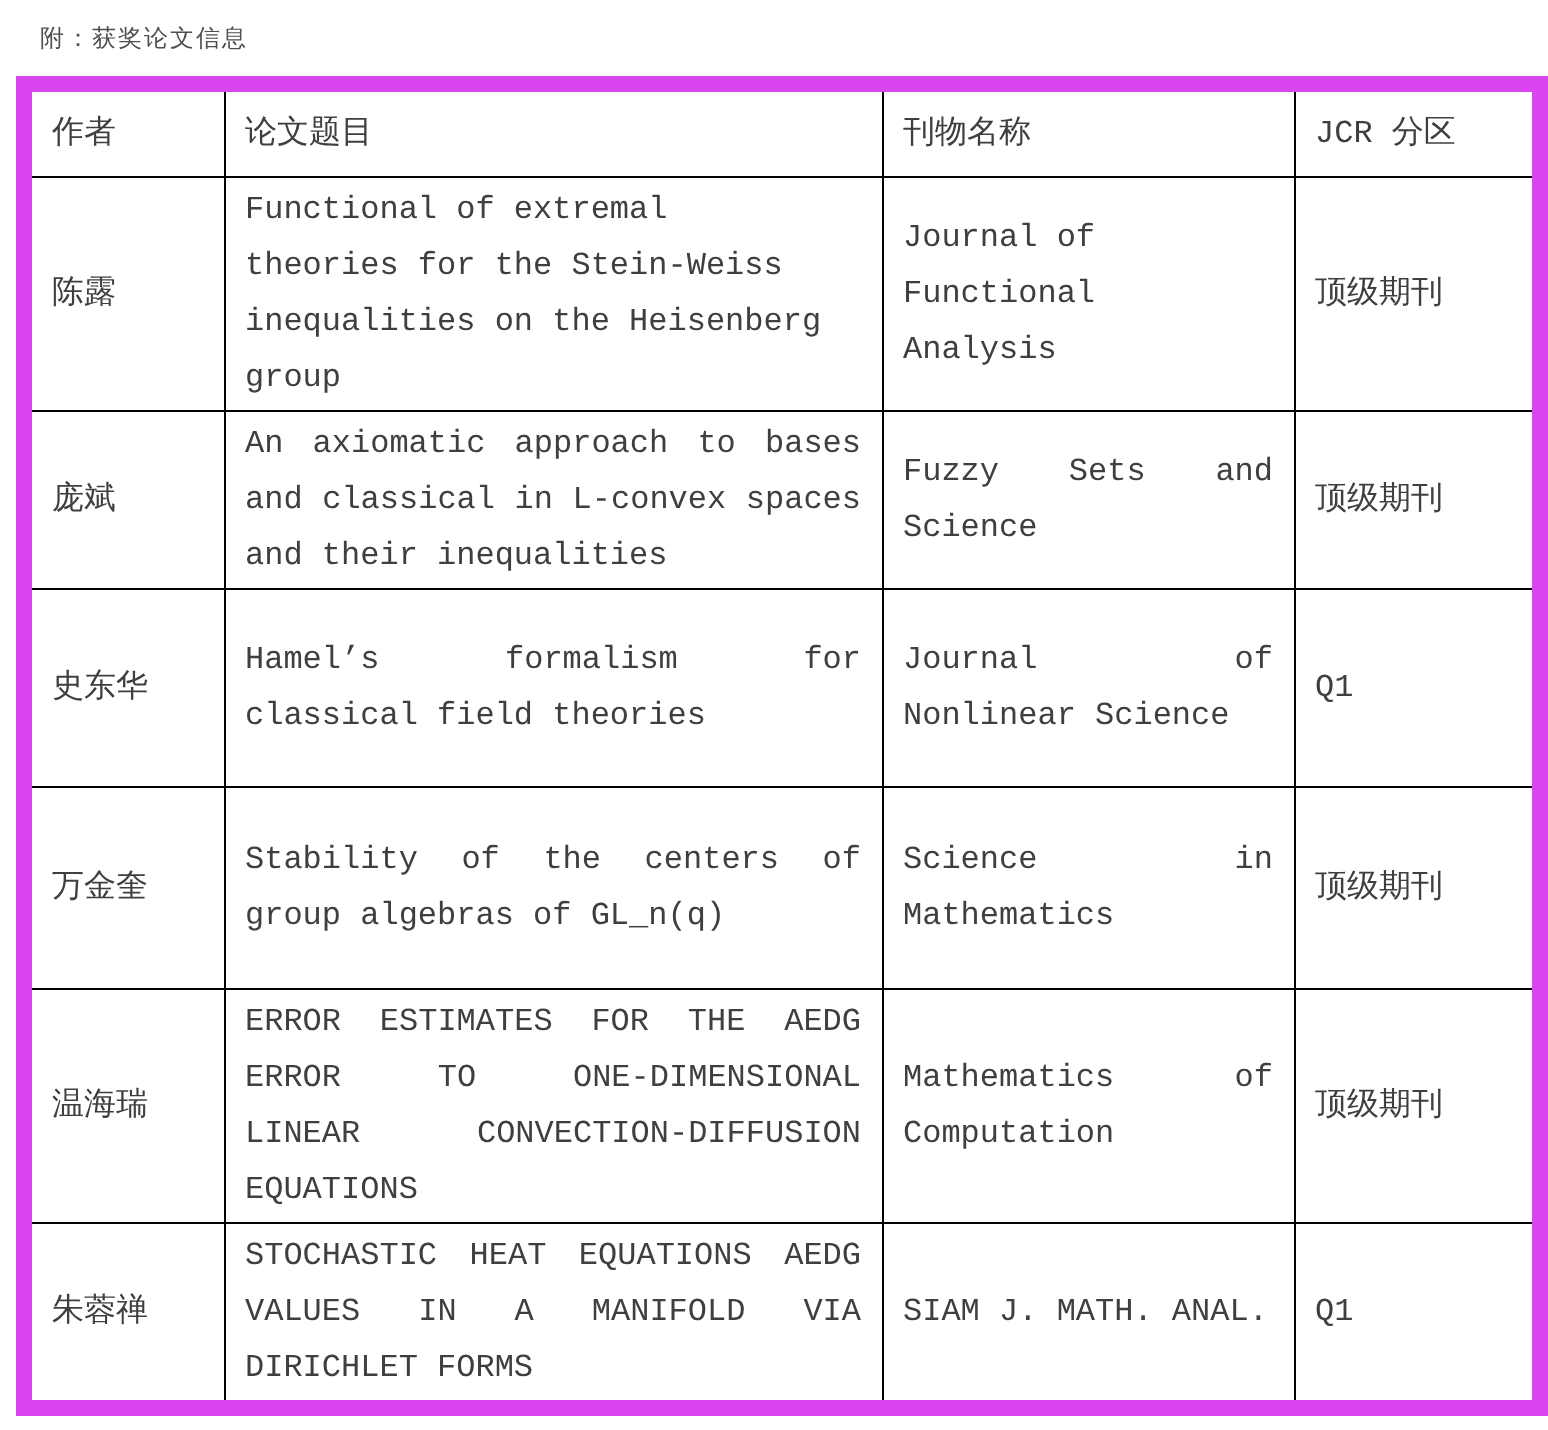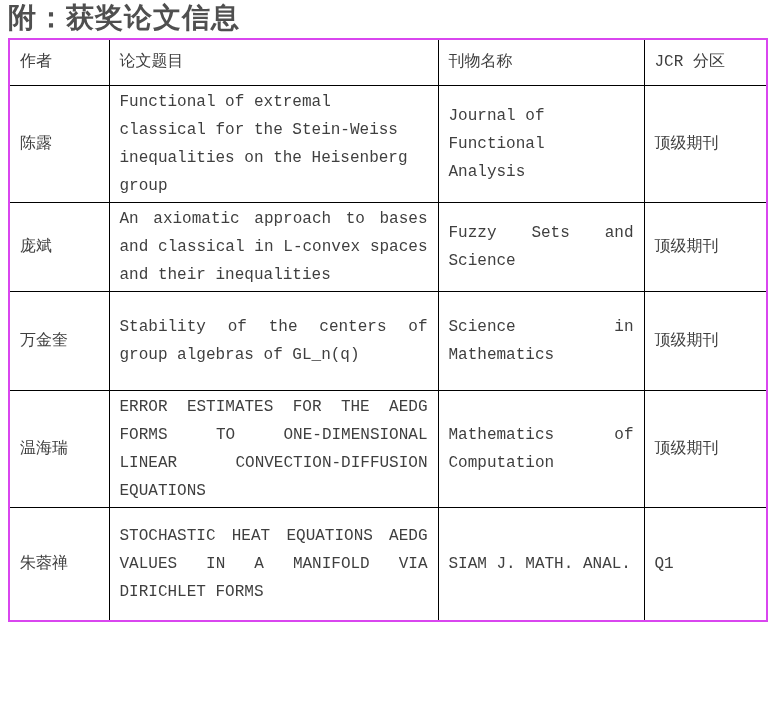--- a/index.html
+++ b/index.html
@@ -10,32 +10,32 @@
   body {
     width: 774px;
     height: 715px;
     box-sizing: border-box;
     padding: 6px 0 0 8px;
     overflow: hidden;
     font-family: "Liberation Mono", "DejaVu Sans Mono", monospace;
     color: #3f3f3f;
   }
   .page-title {
-    font-size: 28px;
-    font-weight: bold;
+    font-size: 12px;
+    font-weight: normal;
     color: #4f4f4f;
-    margin: 0 0 4px 0;
+    margin: 0 0 4px 12px;
     line-height: 28px;
     letter-spacing: 1px;
   }
   table.papers {
     border-collapse: collapse;
     table-layout: fixed;
     width: 758px;
-    border: 2px solid #d946ef;
+    border: 8px solid #d946ef;
   }
   col.c-author  { width: 100px; }
   col.c-title   { width: 329px; }
   col.c-journal { width: 206px; }
   col.c-jcr     { width: 123px; }
 
   th, td {
     border: 1px solid #000000;
     padding: 2px 10px;
     font-size: 16px;
@@ -78,21 +78,21 @@
       <th>论文题目</th>
       <th>刊物名称</th>
       <th>JCR 分区</th>
     </tr>
   </thead>
   <tbody id="table-body">
       <tr>
         <td>陈露</td>
         <td>
           <div class="line">Functional of extremal</div>
-          <div class="line">classical for the Stein-Weiss</div>
+          <div class="line">theories for the Stein-Weiss</div>
           <div class="line">inequalities on the Heisenberg</div>
           <div class="line">group</div>
         </td>
         <td>
           <div class="line">Journal of</div>
           <div class="line">Functional</div>
           <div class="line">Analysis</div>
         </td>
         <td>顶级期刊</td>
       </tr>
@@ -103,36 +103,48 @@
           <div class="line stretch">and classical in L-convex spaces</div>
           <div class="line">and their inequalities</div>
         </td>
         <td>
           <div class="line stretch">Fuzzy Sets and</div>
           <div class="line">Science</div>
         </td>
         <td>顶级期刊</td>
       </tr>
       <tr>
+        <td>史东华</td>
+        <td>
+          <div class="line stretch">Hamel’s formalism for</div>
+          <div class="line">classical field theories</div>
+        </td>
+        <td>
+          <div class="line stretch">Journal of</div>
+          <div class="line">Nonlinear Science</div>
+        </td>
+        <td>Q1</td>
+      </tr>
+      <tr>
         <td>万金奎</td>
         <td>
           <div class="line stretch">Stability of the centers of</div>
           <div class="line">group algebras of GL_n(q)</div>
         </td>
         <td>
           <div class="line stretch">Science in</div>
           <div class="line">Mathematics</div>
         </td>
         <td>顶级期刊</td>
       </tr>
       <tr>
         <td>温海瑞</td>
         <td>
           <div class="line stretch">ERROR ESTIMATES FOR THE AEDG</div>
-          <div class="line stretch">FORMS TO ONE-DIMENSIONAL</div>
+          <div class="line stretch">ERROR TO ONE-DIMENSIONAL</div>
           <div class="line stretch">LINEAR CONVECTION-DIFFUSION</div>
           <div class="line">EQUATIONS</div>
         </td>
         <td>
           <div class="line stretch">Mathematics of</div>
           <div class="line">Computation</div>
         </td>
         <td>顶级期刊</td>
       </tr>
       <tr>

